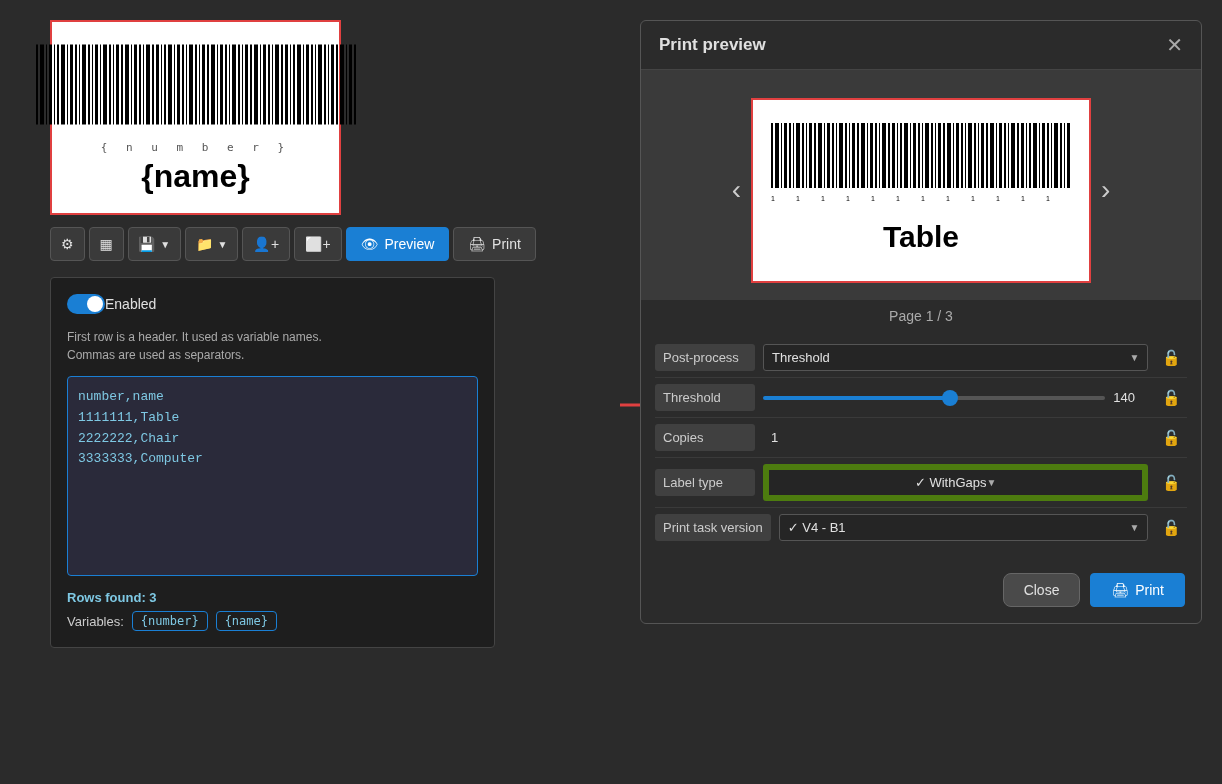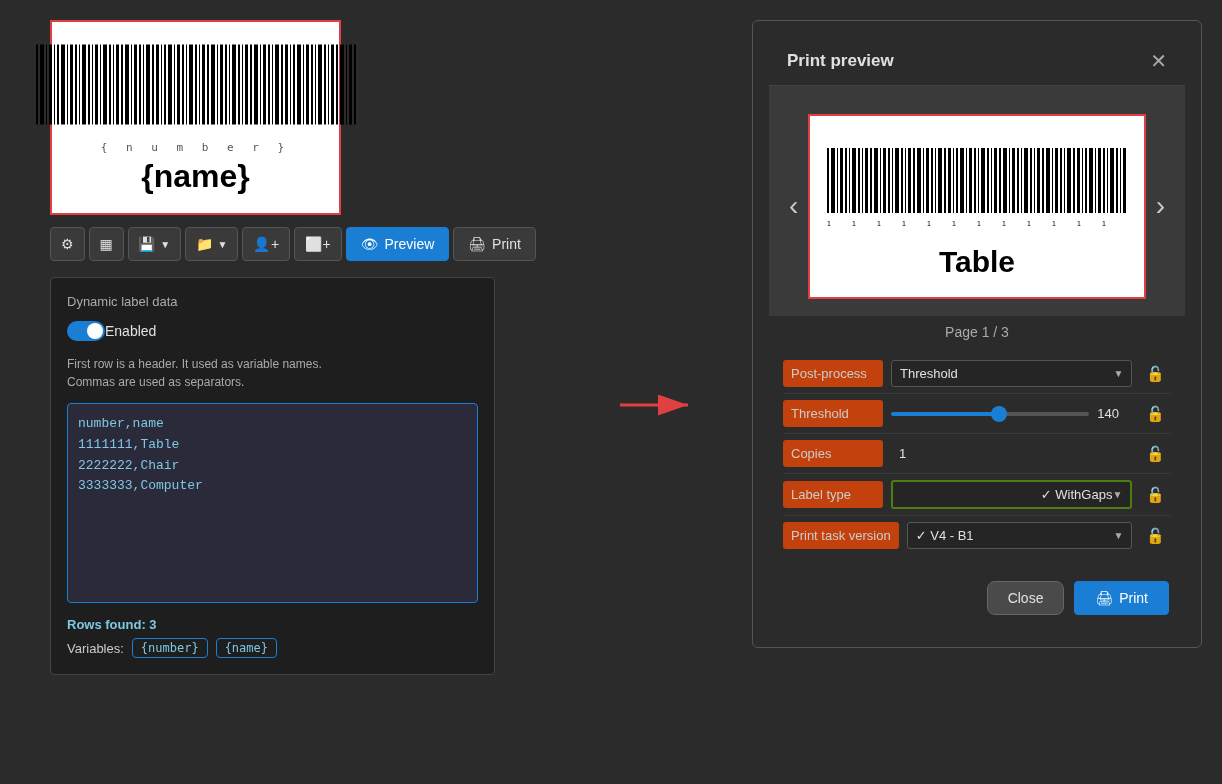--- a/index.html
+++ b/index.html
@@ -212,25 +212,25 @@
       top: 385px;
       font-size: 40px;
       color: #e04040;
     }
 
     
     .print-preview-modal {
       position: absolute;
       right: 20px;
       top: 20px;
-      width: 450px;
+      width: 562px;
       background: #2b2b2b;
       border: 1px solid #555;
       border-radius: 6px;
-      padding: 16px;
+      padding: 0;
       overflow: hidden;
     }
 
     .modal-header {
       display: flex;
       align-items: center;
       justify-content: space-between;
       padding: 14px 18px;
       border-bottom: 1px solid #444;
     }
@@ -271,21 +271,20 @@
     }
 
     .preview-label-img {
       background: white;
       border: 2px solid #e04040;
       width: 340px;
       height: 185px;
       display: flex;
       flex-direction: column;
       align-items: center;
-      justify-content: center;
       padding: 8px;
     }
 
     .preview-barcode-svg {
       width: 300px;
       height: 110px;
     }
 
     .preview-label-name {
       font-size: 30px;
@@ -312,21 +311,21 @@
       border-bottom: 1px solid #3a3a3a;
       padding: 6px 0;
       gap: 8px;
     }
 
     .setting-label {
       font-size: 13px;
       color: #ccc;
       min-width: 100px;
       padding: 6px 8px;
-      background: #c2410c;
+      background: #404040;
       border-radius: 3px;
       text-align: left;
     }
 
     .setting-value {
       flex: 1;
       font-size: 13px;
       color: #e0e0e0;
       padding: 4px 8px;
     }
@@ -541,21 +540,20 @@
       <span>👁</span>
       <span>Preview</span>
     </button>
     <button class="toolbar-btn-print">
       <span>🖨</span>
       <span>Print</span>
     </button>
   </div>
 
   <div class="data-panel">
-    <div class="data-panel-title">Dynamic label data</div>
     <div class="toggle-row">
       <div class="toggle"></div>
       <span class="toggle-label">Enabled</span>
     </div>
     <div class="helper-text">
       <span>First row is a header. It used as variable names.</span><br>
       <span>Commas are used as separators.</span>
     </div>
     <textarea class="csv-textarea" spellcheck="false" style="">number,name
 1111111,Table
@@ -707,21 +705,21 @@
 
     <div class="setting-row">
       <div class="setting-label">Copies</div>
       <div class="setting-value">1</div>
       <button class="lock-btn">🔓</button>
     </div>
 
 
     <div class="setting-row">
       <div class="setting-label">Label type</div>
-      <div class="setting-dropdown-btn" style="flex:1; background:#252525; border:2px solid #4d7c0f; border-radius:3px; color:#e0e0e0; padding:5px 8px; font-size:13px; cursor:pointer; display:flex; align-items:center; justify-content:flex-end;">
+      <div class="setting-dropdown-btn" style="flex:1; background:#252525; border:6px solid #4d7c0f; border-radius:3px; color:#e0e0e0; padding:5px 8px; font-size:13px; cursor:pointer; display:flex; align-items:center; justify-content:center;">
         <span>✓ WithGaps</span>
         <span class="chevron-down">▼</span>
       </div>
       <button class="lock-btn">🔓</button>
     </div>
 
     <div class="setting-row" style="border-bottom:none;justify-content:flex-end;">
       <div class="setting-label">Print task version</div>
       <div class="setting-dropdown-btn" style="flex:1; background:#252525; border:1px solid #555; border-radius:3px; color:#e0e0e0; padding:5px 8px; font-size:13px; cursor:pointer; display:flex; align-items:center; justify-content:space-between;">
         <span>✓ V4 - B1</span>

